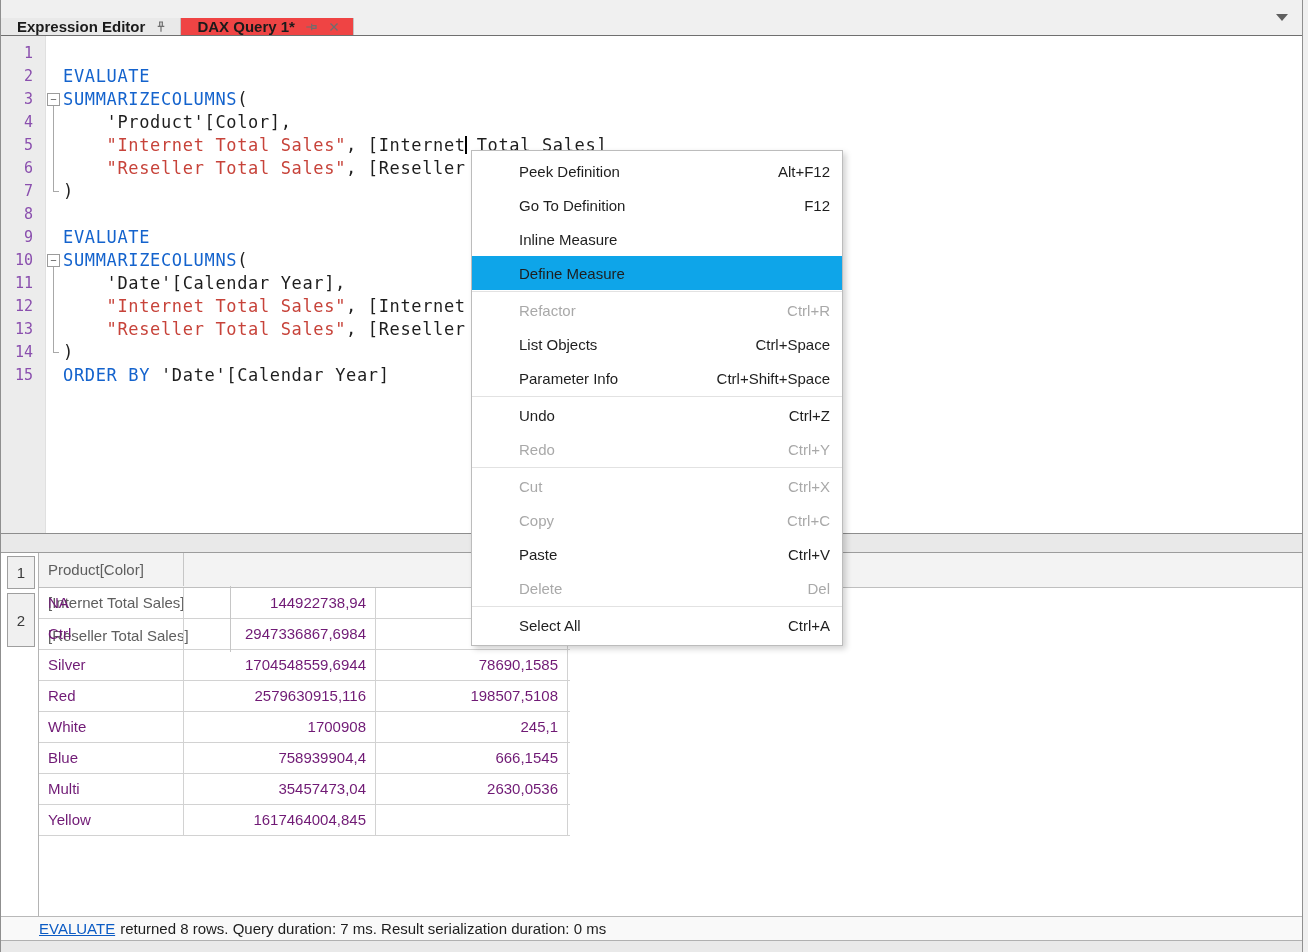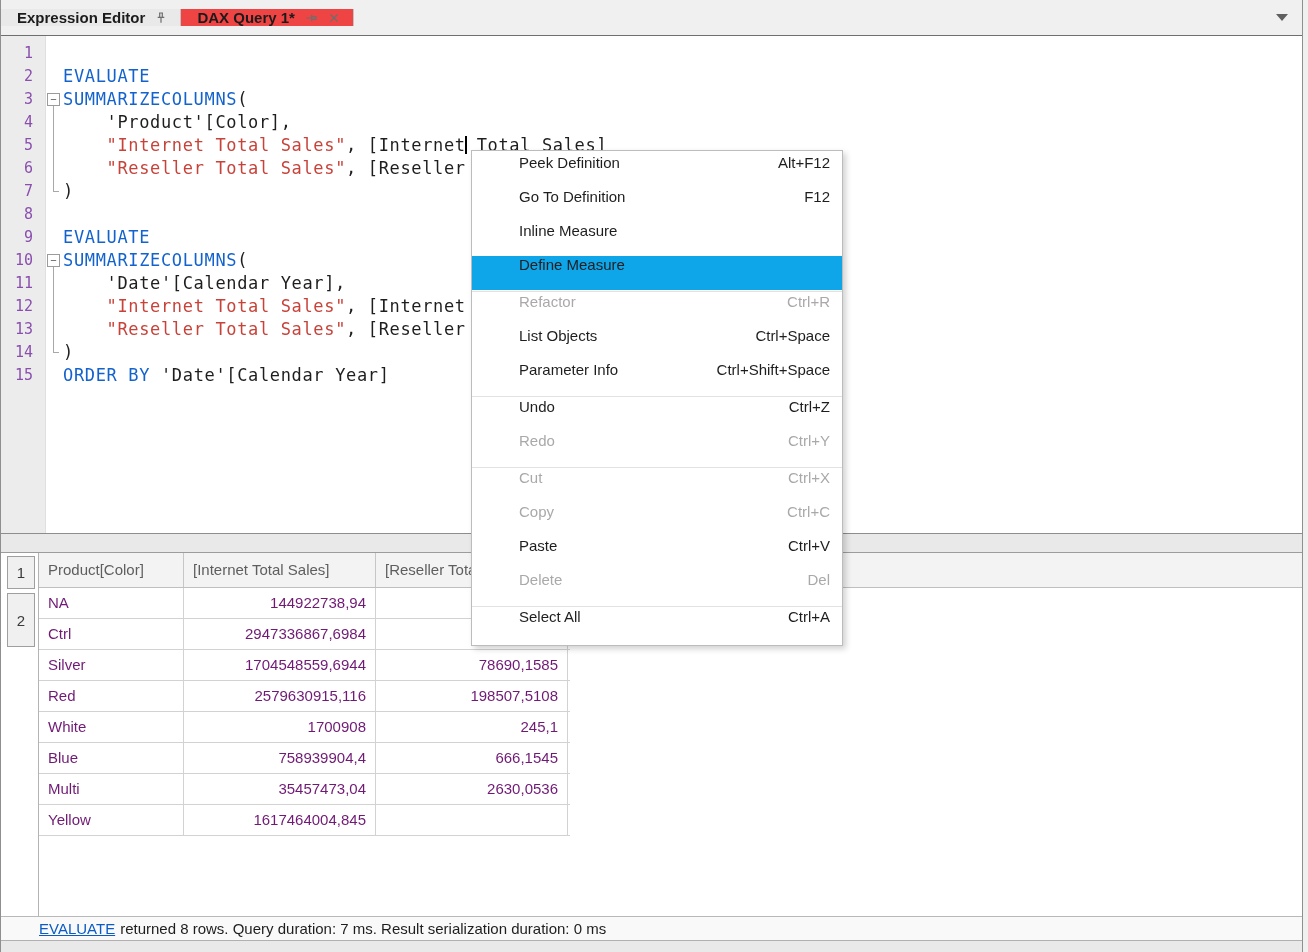--- a/index.html
+++ b/index.html
@@ -1,20 +1,20 @@
 <!DOCTYPE html>
 <html><head>
 <meta charset="utf-8">
 <style>
   html,body{margin:0;padding:0;background:#f0f0f0;width:1308px;height:952px;overflow:hidden;
     font-family:"Liberation Sans",sans-serif;-webkit-font-smoothing:antialiased;}
   .frame{position:relative;width:1303px;height:952px;border-right:1px solid #8f8f8f;
     border-left:1px solid #8f8f8f;box-sizing:border-box;background:#fff;}
   
-  .tabstrip{display:flex;align-items:center;height:36px;background:#f0f0f0;
+  .tabstrip{display:flex;align-items:flex-end;height:36px;background:#f0f0f0;
     border-bottom:1px solid #6f6f6f;box-sizing:border-box;}
   .tab{display:flex;align-items:center;gap:9px;padding:0 12px 0 16px;font-size:15px;
     font-weight:bold;color:#1b1b1b;border-right:1px solid #c3c3c3;white-space:nowrap;}
   .tab.inactive{background:#e9e9e9;}
   .tab.active{background:#ef4444;}
   .tab svg{flex:none;}
   .tab-dd{margin-left:auto;align-self:center;margin-right:14px;width:0;height:0;
     border-left:6px solid transparent;border-right:6px solid transparent;border-top:7px solid #5f5f5f;}
   
   .editor{position:relative;height:497px;background:#fff;padding-top:6px;box-sizing:border-box;overflow:hidden;}
@@ -43,38 +43,38 @@
   
   .results{display:flex;height:363px;background:#fff;box-sizing:border-box;}
   .rail{width:38px;flex:none;border-right:1px solid #b4b4b4;box-sizing:border-box;}
   .selcell{width:28px;margin-left:6px;background:#f0f0f0;border:1px solid #9f9f9f;
     box-sizing:border-box;color:#3a3a3a;font-size:15px;display:flex;align-items:center;
     justify-content:center;}
   .selcell.s0{height:33px;margin-top:3px;}
   .selcell.s1{height:54px;margin-top:4px;}
   .gridarea{flex:1;min-width:0;}
   .ghead{display:flex;height:35px;background:#f3f3f3;border-bottom:1px solid #bfbfbf;
-    box-sizing:border-box;}
+    box-sizing:border-box;flex-direction:column;}
   .hcell{box-sizing:border-box;border-right:1px solid #c6c6c6;color:#5e5e5e;font-size:15px;
     line-height:33px;padding-left:9px;white-space:nowrap;overflow:hidden;flex:none;}
   .c0{width:145px;}.c1{width:192px;}.c2{width:192px;}
   .grow{display:flex;height:31px;border-bottom:1px solid #d2d2d2;box-sizing:border-box;width:531px;}
   .gcell{box-sizing:border-box;border-right:1px solid #d2d2d2;font-size:15px;color:#701a75;
     line-height:29px;padding:0 9px;white-space:nowrap;overflow:hidden;flex:none;}
   .gcell.num{text-align:right;}
   
   .statusbar{height:24px;border-top:1px solid #b9b9b9;background:#f9f9f9;box-sizing:border-box;
     padding-left:38px;font-size:15px;color:#1e1e1e;display:flex;align-items:center;gap:5px;}
   .statusbar a{color:#0b5bc4;text-decoration:underline;cursor:pointer;}
   .bottomstrip{height:12px;background:#e9e9e9;border-top:1px solid #b0b0b0;box-sizing:border-box;}
   
   .cmenu{position:absolute;left:470px;top:150px;width:372px;background:#fff;
     border:1px solid #bcbcbc;box-shadow:3px 3px 6px rgba(0,0,0,.18);padding:3px 0;
     box-sizing:border-box;z-index:50;}
-  .mitem{display:flex;justify-content:space-between;align-items:flex-start;height:34px;
+  .mitem{display:flex;justify-content:space-between;align-items:center;height:34px;
     padding:0 12px 0 47px;font-size:15px;color:#1e1e1e;}
   .mitem.hl{background:#0ea5e9;}
   .mitem.dis{color:#a9a9a9;gap:44px;}
   .mitem .mkey{margin-left:30px;}
   .msep{height:1px;background:#e2e2e2;margin:1px 0;}
 </style>
 </head>
 <body>
 
 <div class="frame">

